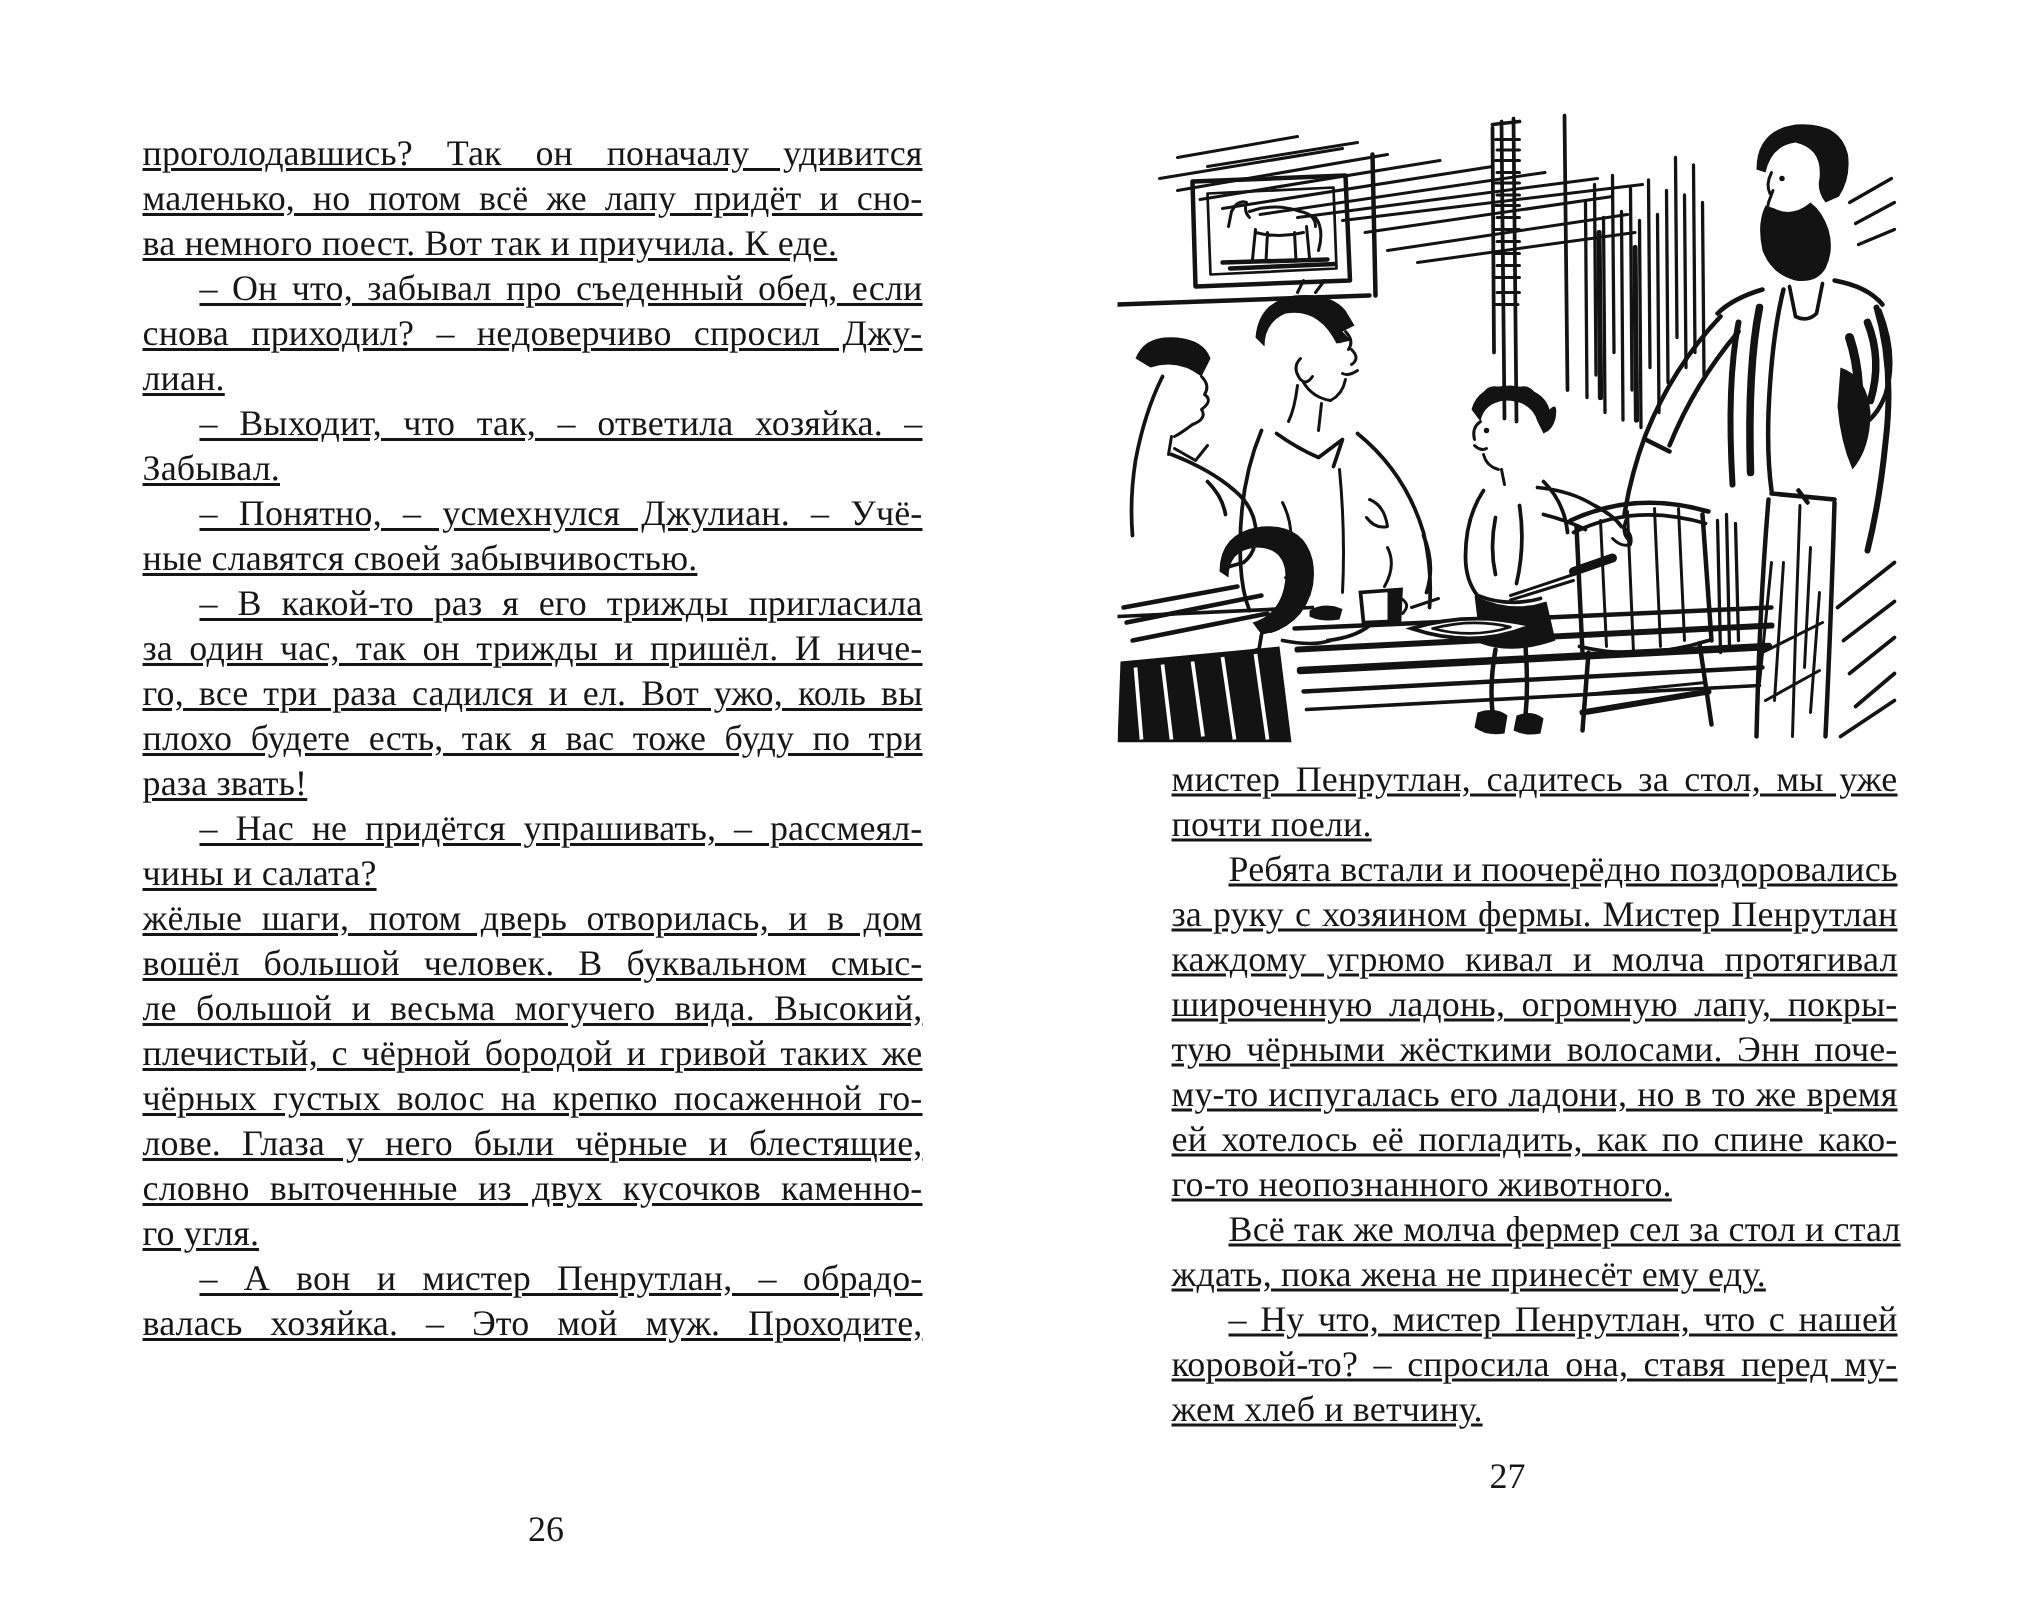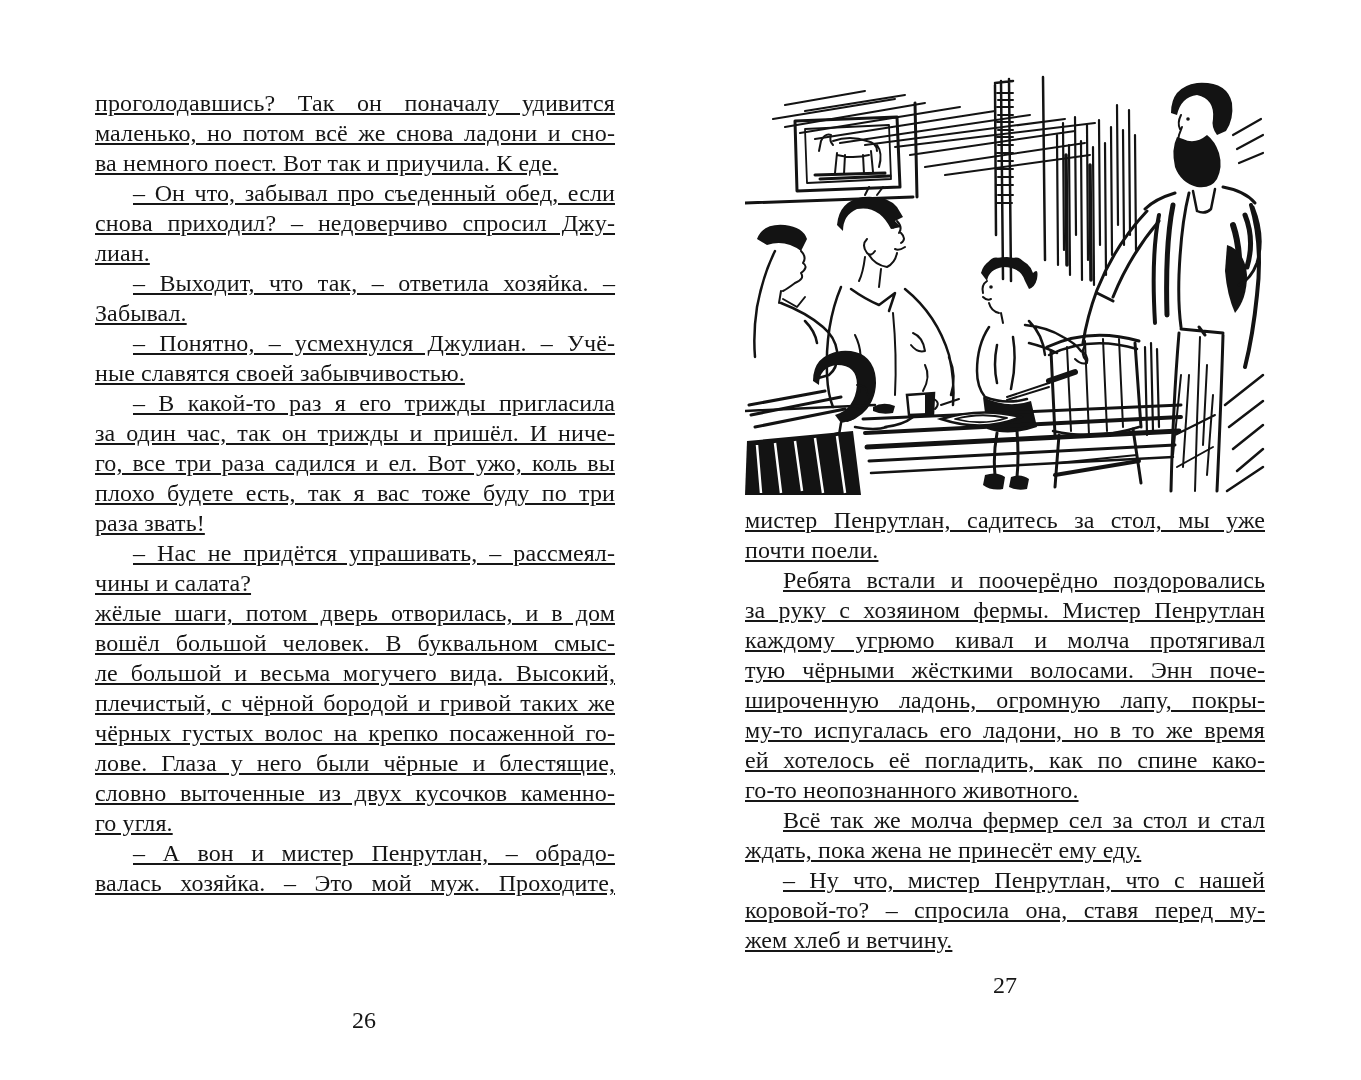--- a/index.html
+++ b/index.html
@@ -10,32 +10,32 @@
   .page-right-col{left:745px;top:75px;}
   .line{height:30px;line-height:30px;font-size:24px;font-weight:500;
         text-align:justify;text-align-last:justify;white-space:nowrap;
         letter-spacing:0.1px;}
   .line.ind{padding-left:38px;}
   .line.last{text-align-last:left;white-space:normal;}
   .pagenum{position:absolute;width:520px;text-align:center;font-size:24px;
            font-weight:500;top:972px;}
   .pagenum.pl{left:104px;margin-top:35px;} .pagenum.pr{left:745px;}
   .illu{display:block;width:520px;height:420px;}
-  .rt-text{margin-top:10px;}
+  .rt-text{margin-top:10px;margin-left:36px;}
   svg .ln{stroke:#131313;fill:none;stroke-linecap:round;stroke-linejoin:round;}
   svg .fl{fill:#131313;stroke:none;}
 </style>
 </head>
 <body>
 
 <div class="sheet">
 
   <div class="textcol page-left-text">
       <div class="line">проголодавшись? Так он поначалу удивится</div>
-      <div class="line">маленько, но потом всё же снова ладони и сно-</div>
+      <div class="line">маленько, но потом всё же лапу придёт и сно-</div>
       <div class="line last">ва немного поест. Вот так и приучила. К еде.</div>
       <div class="line ind">– Он что, забывал про съеденный обед, если</div>
       <div class="line">снова приходил? – недоверчиво спросил Джу-</div>
       <div class="line last">лиан.</div>
       <div class="line ind">– Выходит, что так, – ответила хозяйка. –</div>
       <div class="line last">Забывал.</div>
       <div class="line ind">– Понятно, – усмехнулся Джулиан. – Учё-</div>
       <div class="line last">ные славятся своей забывчивостью.</div>
       <div class="line ind">– В какой-то раз я его трижды пригласила</div>
       <div class="line">за один час, так он трижды и пришёл. И ниче-</div>
@@ -191,22 +191,22 @@
           <path class="ln" stroke-width="6" d="M304 306 L330 297"></path>
         </g>
       </g>
     </svg>
     <div class="rt-text">
         <div class="line">мистер Пенрутлан, садитесь за стол, мы уже</div>
         <div class="line last">почти поели.</div>
         <div class="line ind">Ребята встали и поочерёдно поздоровались</div>
         <div class="line">за руку с хозяином фермы. Мистер Пенрутлан</div>
         <div class="line">каждому угрюмо кивал и молча протягивал</div>
+        <div class="line">широченную ладонь, огромную лапу, покры-</div>
         <div class="line">тую чёрными жёсткими волосами. Энн поче-</div>
-        <div class="line">широченную ладонь, огромную лапу, покры-</div>
         <div class="line">му-то испугалась его ладони, но в то же время</div>
         <div class="line">ей хотелось её погладить, как по спине како-</div>
         <div class="line last">го-то неопознанного животного.</div>
         <div class="line ind">Всё так же молча фермер сел за стол и стал</div>
         <div class="line last">ждать, пока жена не принесёт ему еду.</div>
         <div class="line ind">– Ну что, мистер Пенрутлан, что с нашей</div>
         <div class="line">коровой-то? – спросила она, ставя перед му-</div>
         <div class="line last">жем хлеб и ветчину.</div>
       </div>
   </div>

